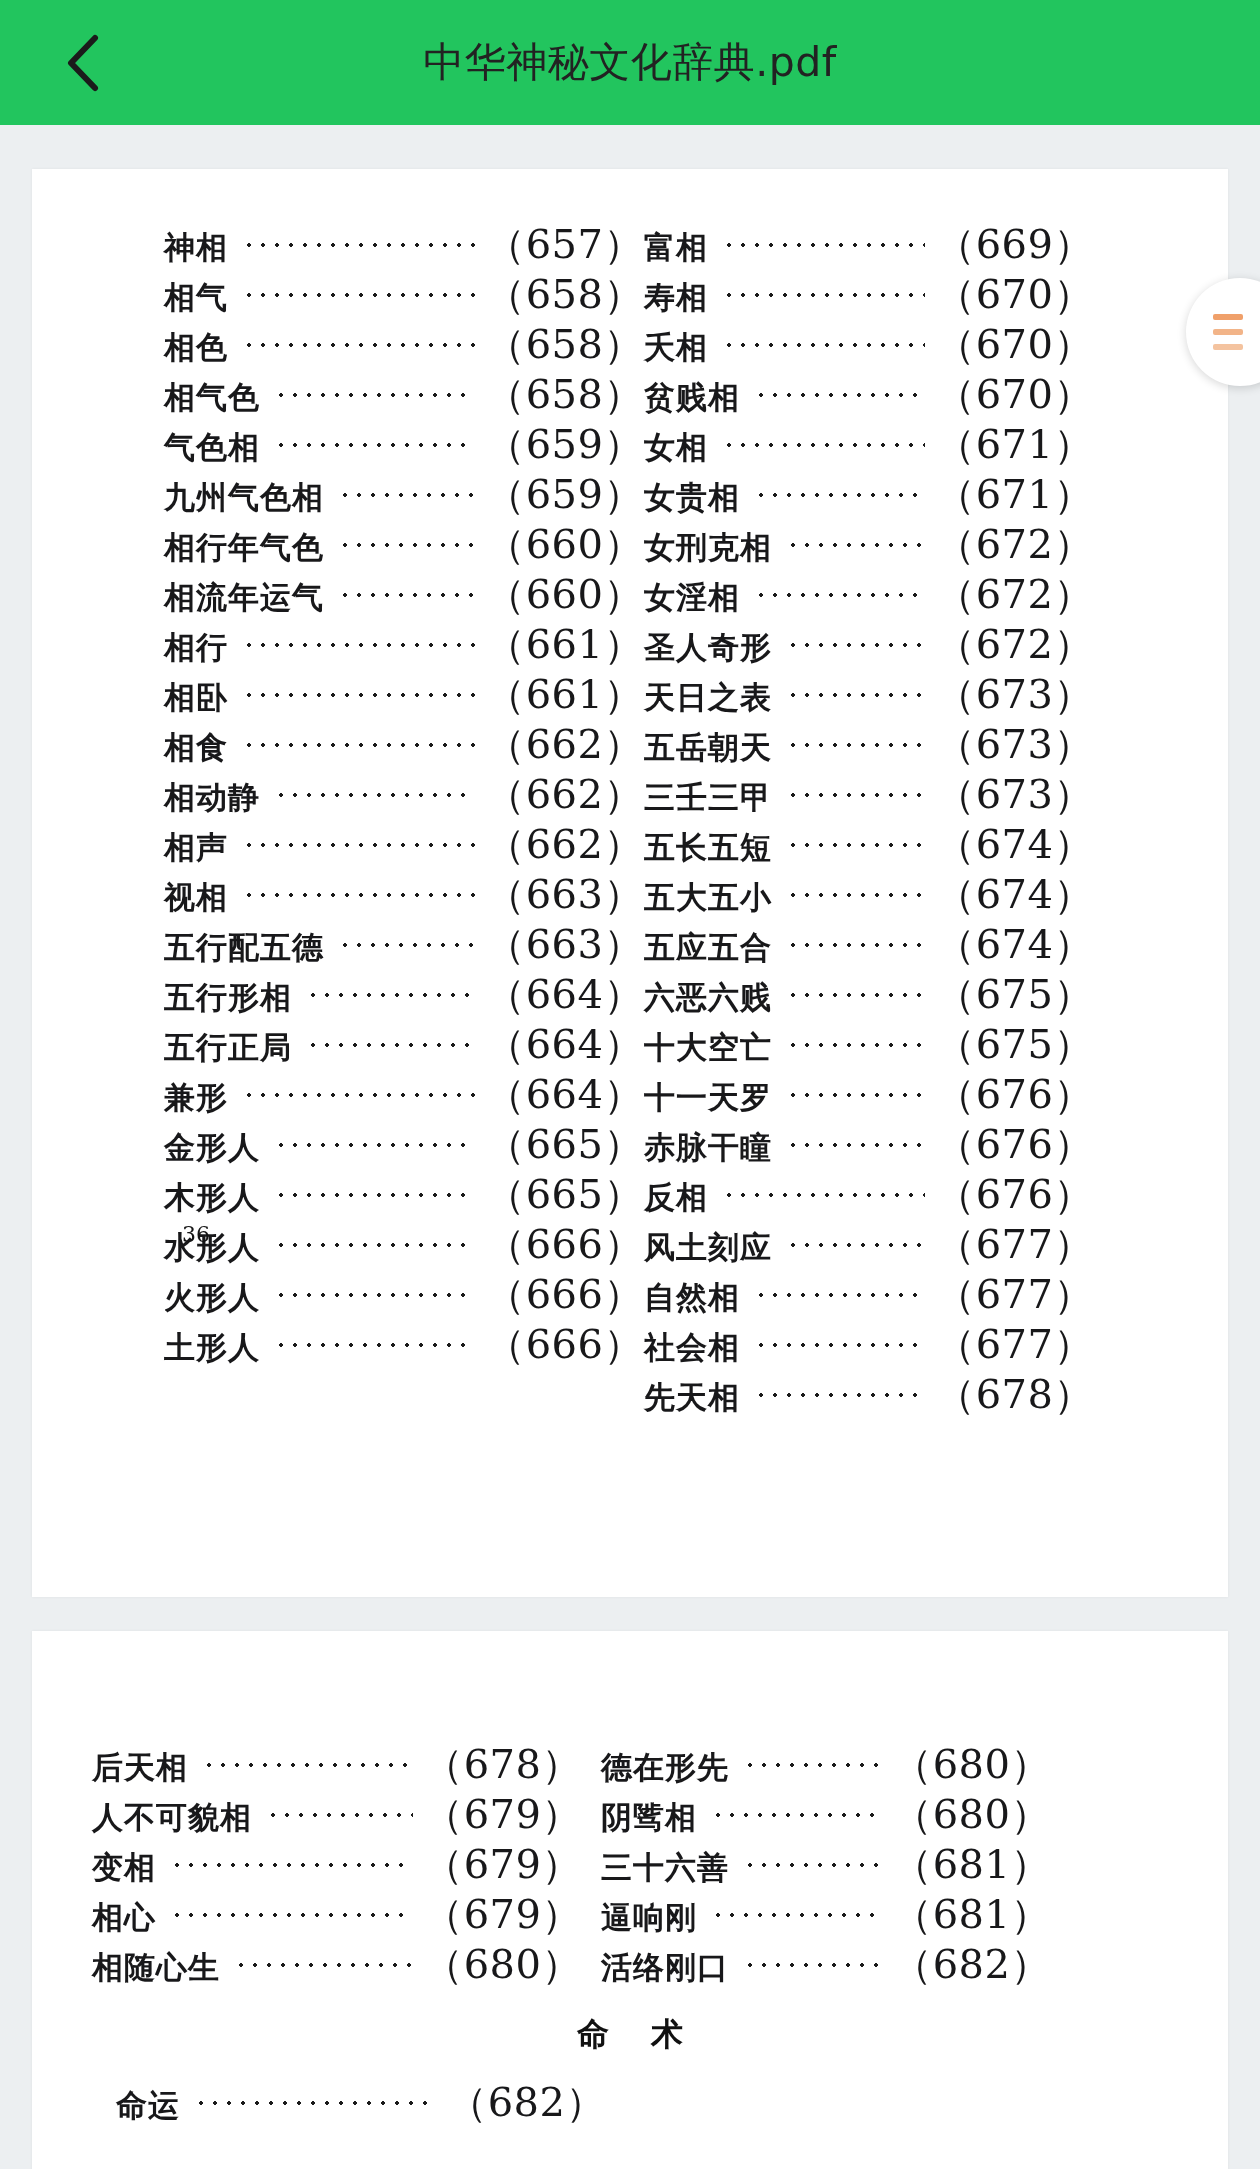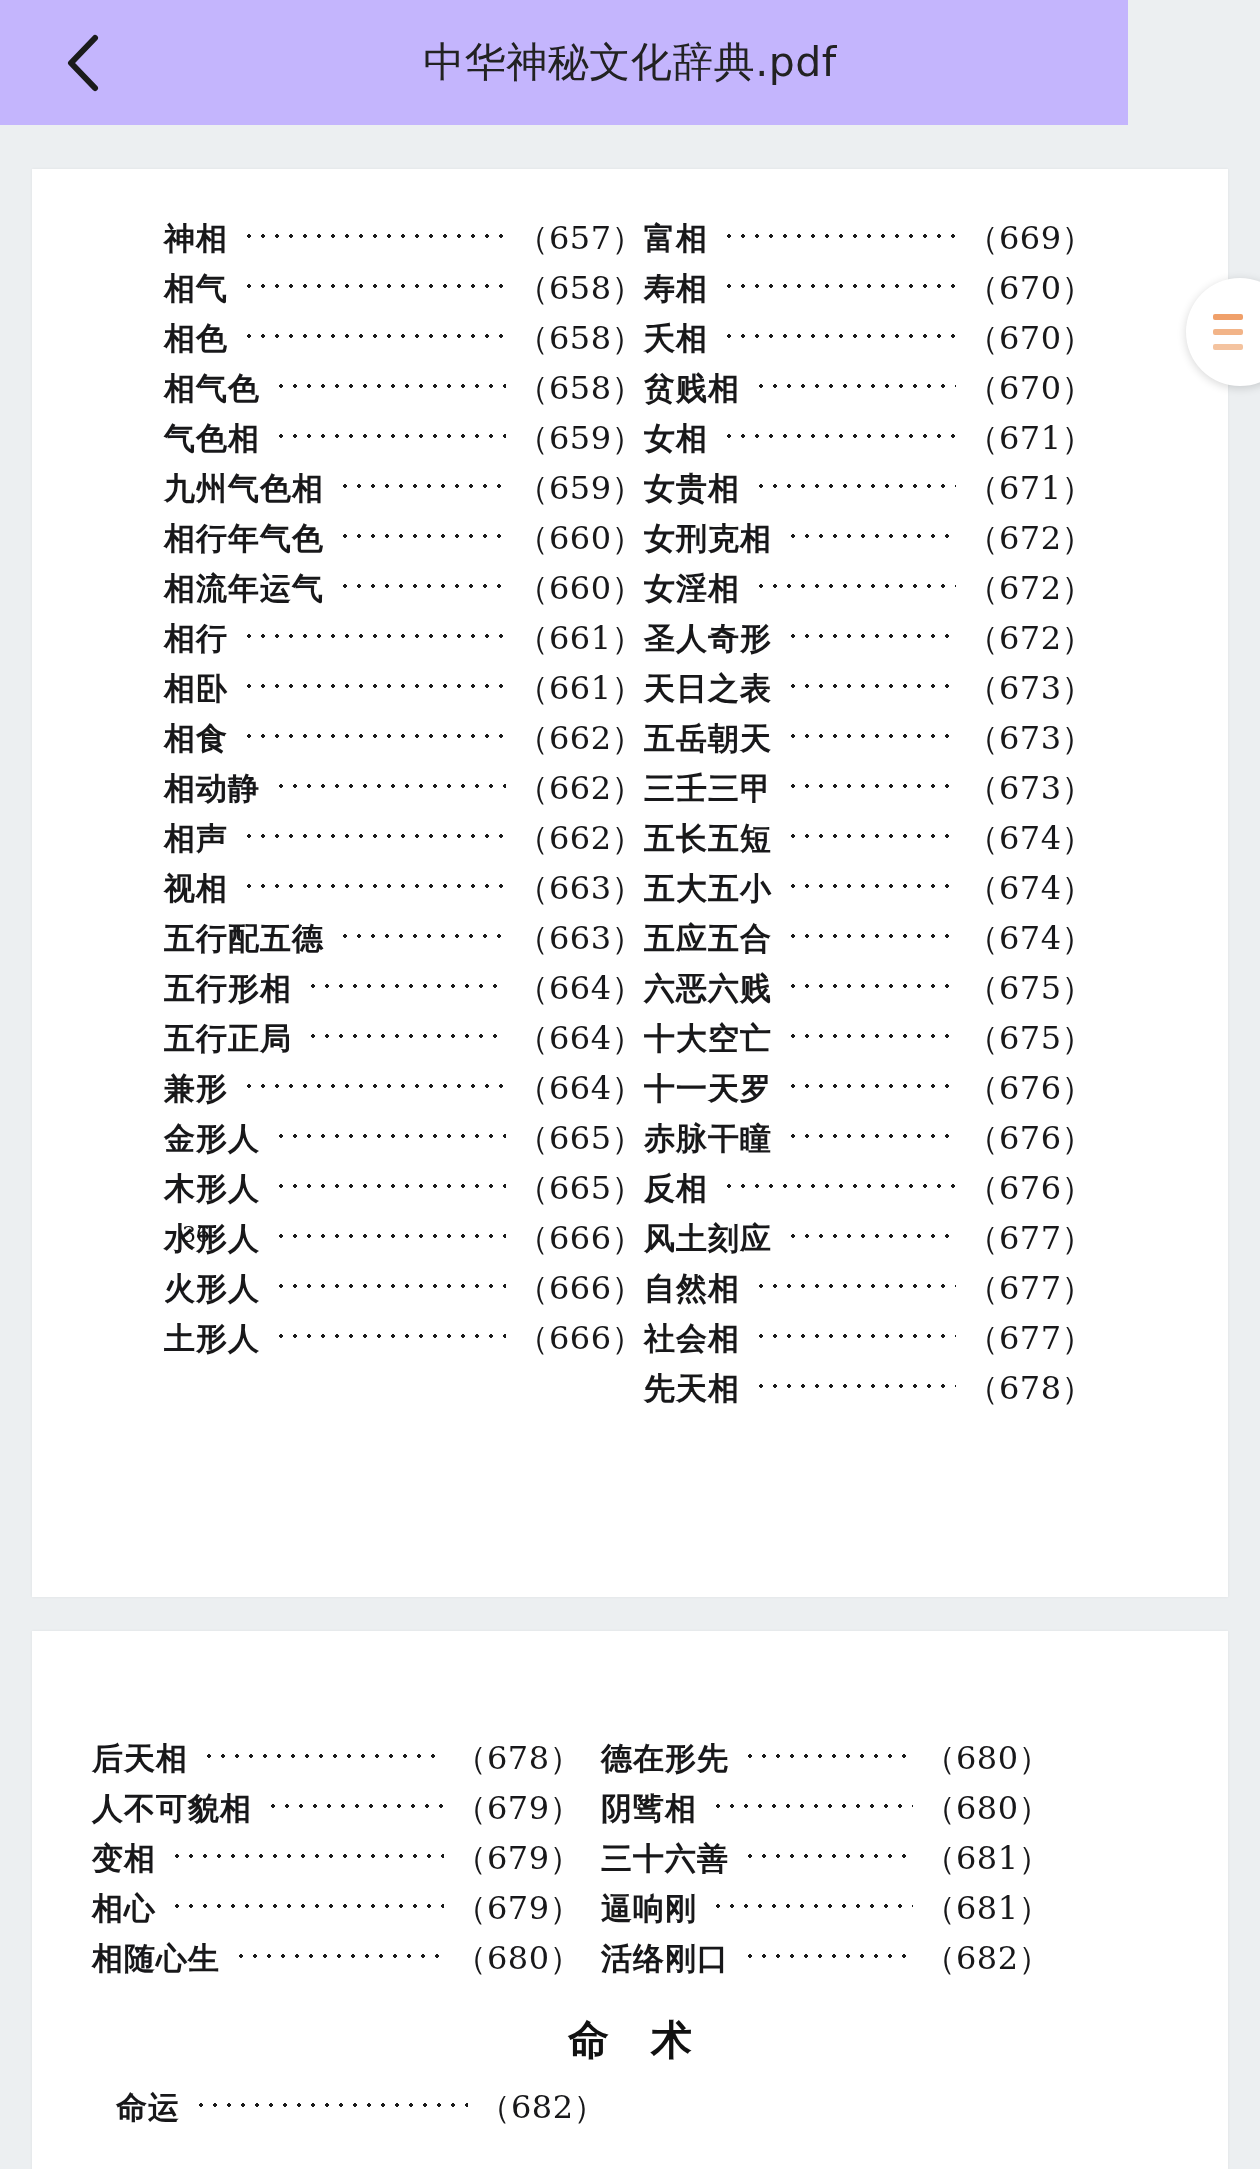--- a/index.html
+++ b/index.html
@@ -12,23 +12,23 @@
   .app {
     position: relative;
     width: 1260px;
     min-height: 2169px;
     background: #eceff1;
     overflow: hidden;
   }
   
   .topbar {
     position: relative;
-    width: 1128px;
+    width: 1260px;
     height: 125px;
-    background: #c4b5fd;
+    background: #22c55e;
   }
   .back-btn {
     position: absolute;
     left: 48px; top: 28px;
     width: 70px; height: 70px;
     display: flex; align-items: center; justify-content: center;
     cursor: pointer;
   }
   .back-btn svg { display: block; }
   .doc-title {
@@ -107,38 +107,38 @@
     position: absolute;
     left: 0; right: 0;
     bottom: 11px;
     height: 4px;
     background-image: radial-gradient(circle, #1a1a1a 1.6px, rgba(0,0,0,0) 1.9px);
     background-size: 14px 4px;
     background-repeat: repeat-x;
   }
   .pg {
     font-family: "DejaVu Serif", serif;
-    font-size: 32px;
+    font-size: 40px;
     letter-spacing: 0.5px;
     min-width: 128px;
     text-align: right;
   }
   .folio {
     position: absolute;
     left: 150px;
     bottom: 350px;
     font-family: "DejaVu Serif", serif;
     font-size: 22px;
     color: #151515;
   }
   .section-heading {
     text-align: center;
     font-family: "DejaVu Sans", sans-serif;
     font-weight: 700;
-    font-size: 41px;
+    font-size: 32px;
     letter-spacing: 42px;
     padding: 26px 0 18px 42px;
     color: #111;
   }
   .page2-tail {
     display: flex;
     flex-direction: row;
     padding-left: 84px;
     padding-right: 46px;
   }

